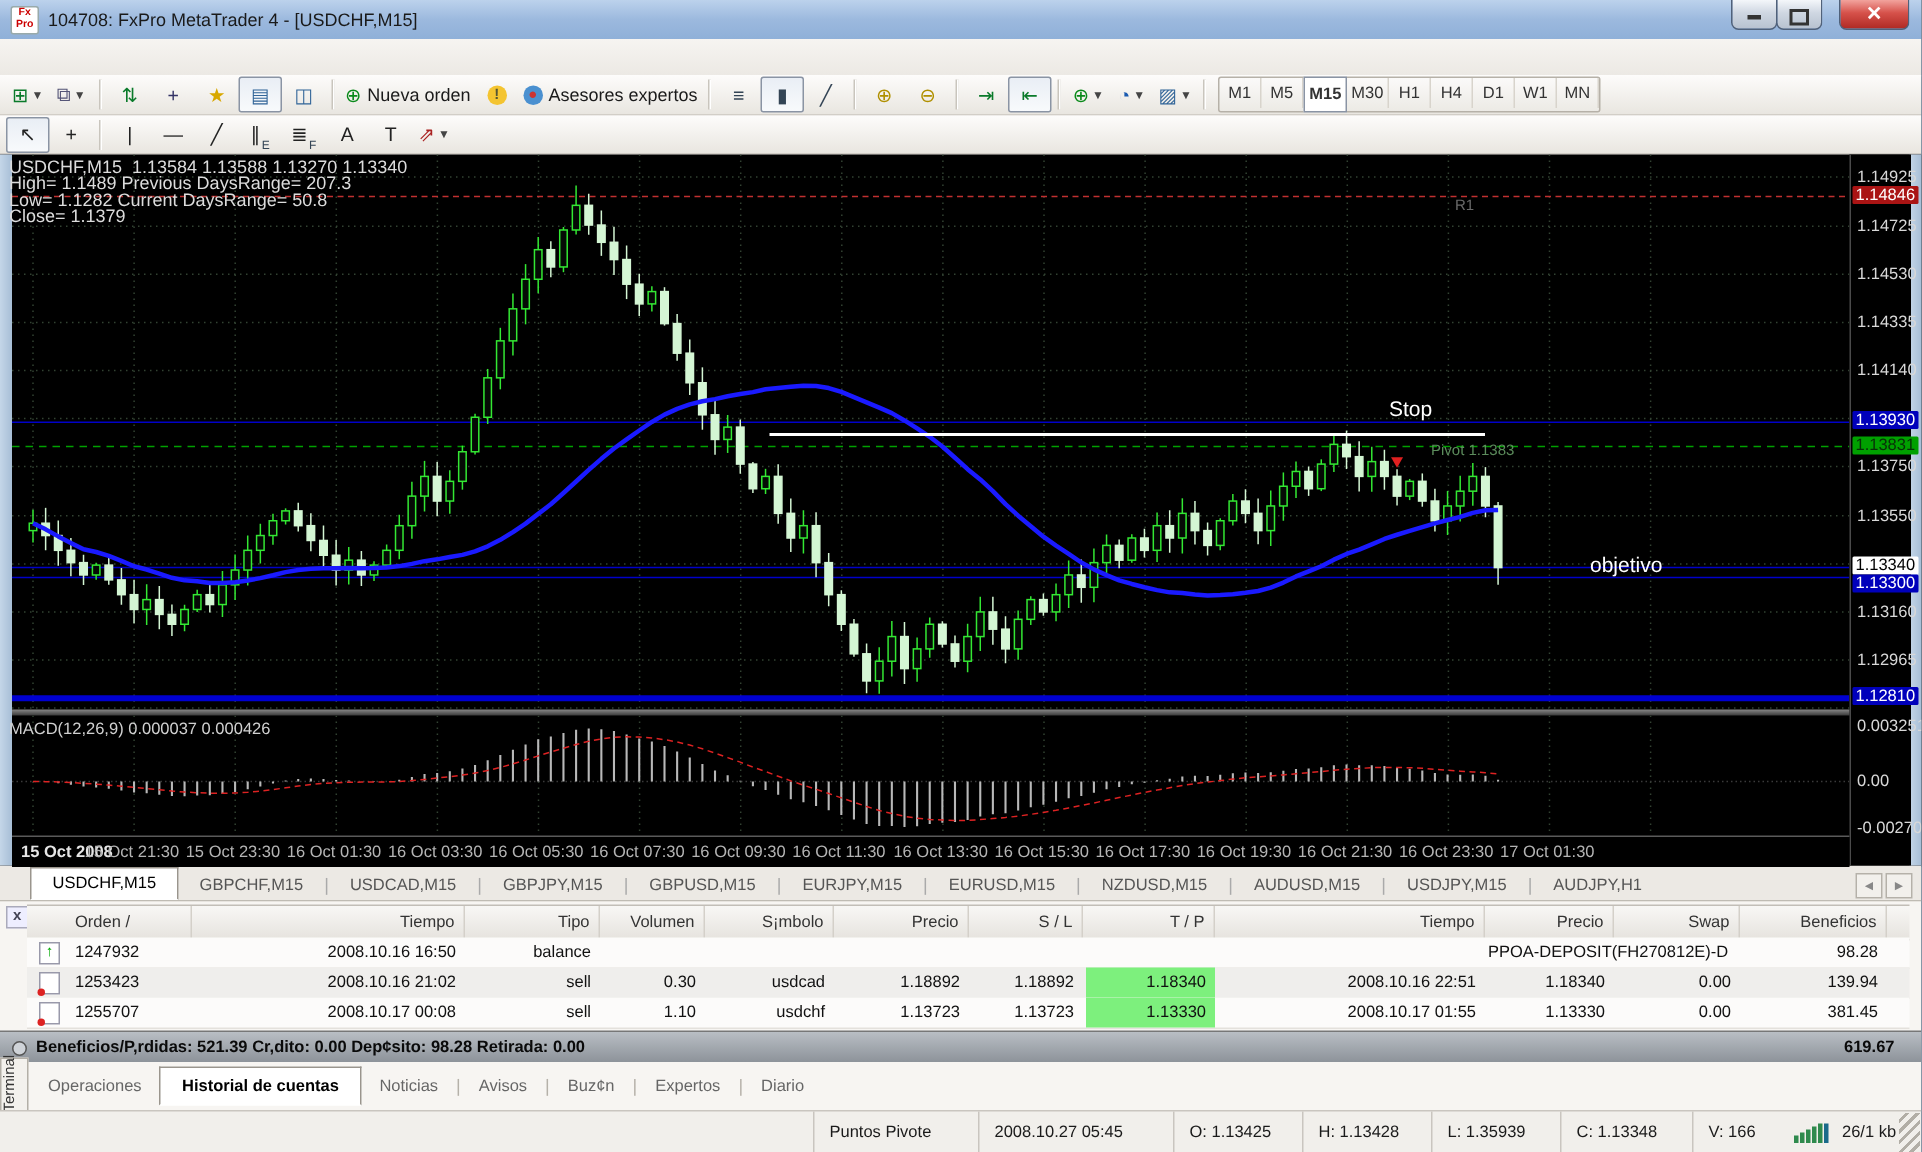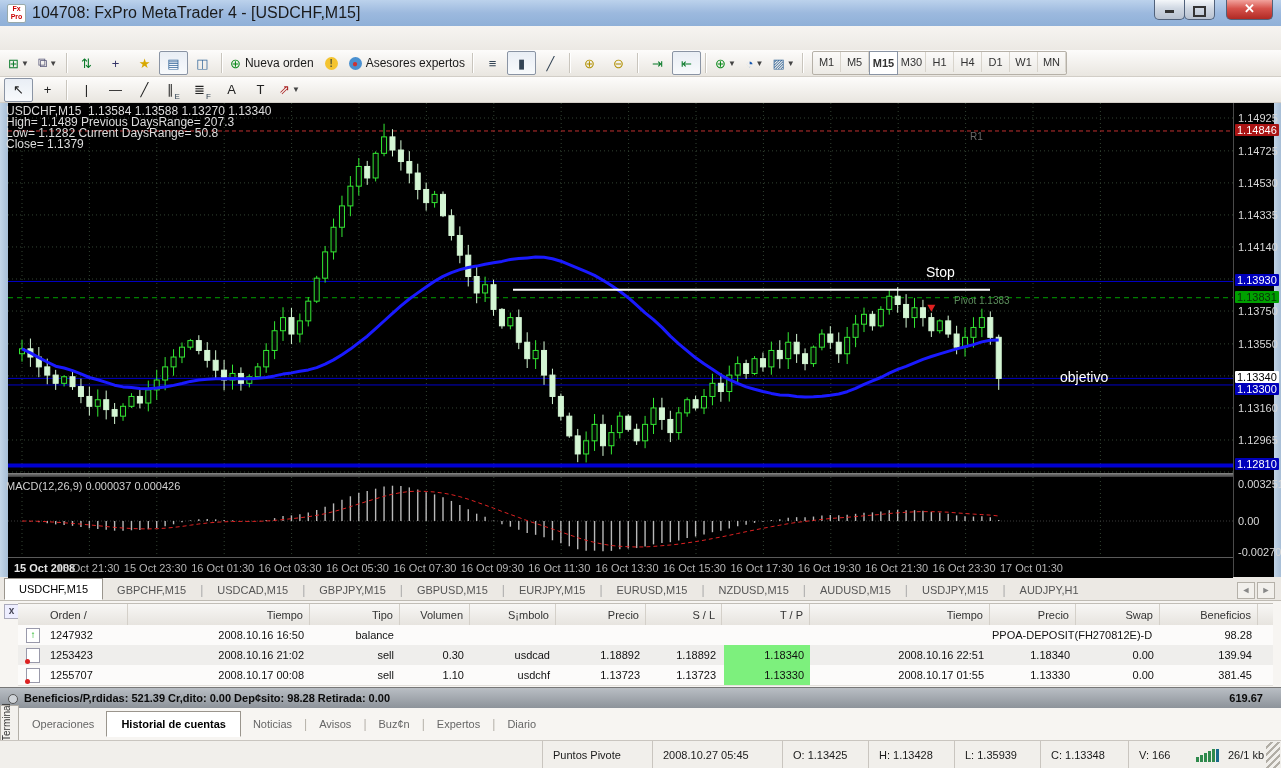--- a/index.html
+++ b/index.html
@@ -5,21 +5,21 @@
   html,body{margin:0;padding:0;background:#6b8db0;}
   .app{position:relative;width:1281px;height:768px;font-family:"Liberation Sans",sans-serif;
        font-size:12px;background:#ece9e4;overflow:hidden;user-select:none;}
   .abs{position:absolute;}
 
   
   .titlebar{left:0;top:0;width:1281px;height:26px;
     background:linear-gradient(#bcd2ec,#9cb9de 50%,#8fb0d8);border-bottom:1px solid #6f8cb0;}
   .app-icon{left:7px;top:4px;width:17px;height:17px;background:#fff;border:1px solid #9aa;
     border-radius:2px;color:#c00;font-size:7px;font-weight:bold;line-height:8px;text-align:center;}
-  .title-text{left:32px;top:0;height:26px;line-height:26px;color:#1a1a1a;font-size:16px;}
+  .title-text{left:32px;top:0;height:26px;line-height:26px;color:#1a1a1a;font-size:12px;}
   .winbtn{top:0;height:19px;border:1px solid #50617a;border-top:none;border-radius:0 0 5px 5px;
     background:linear-gradient(#f4f7fa,#cfd7e2 45%,#b8c2d0);text-align:center;}
   .winbtn .bar{display:block;margin:10px auto 0;width:9px;height:3px;background:#333;}
   .winbtn .box{display:block;margin:6px auto 0;width:9px;height:7px;border:2px solid #333;}
   .win-close{background:linear-gradient(#f2a39d,#d6524b 45%,#b02a24);color:#fff;font-weight:bold;
     font-size:13px;line-height:17px;}
 
   
   .menubar{left:0;top:26px;width:1281px;height:24px;background:linear-gradient(#f6f4f1,#ece9e4);
     border-bottom:1px solid #d6d2cb;}
@@ -51,21 +51,21 @@
   .chart-wrap{left:0;top:103px;width:1281px;height:474px;background:#000;}
   .edge{background:linear-gradient(90deg,#c4d6e8,#a7bed6);}
   .pa-label{position:absolute;left:4px;color:#d8d8d8;font-size:11px;}
   .pa-badge{position:absolute;left:1px;padding:0 2px;font-size:11px;border-radius:1px;}
   .chart-info{color:#dcdcdc;font-size:12px;line-height:11px;white-space:pre;}
   .macd-label{color:#d0d0d0;font-size:11px;}
   .t-label{position:absolute;top:4px;color:#b4b4b4;font-size:11px;white-space:nowrap;}
 
   
   .chart-tabs{left:0;top:578px;width:1281px;height:23px;background:#ece9e4;border-bottom:1px solid #bfbbb3;
-    display:flex;align-items:flex-end;padding-left:4px;box-sizing:border-box;}
+    display:flex;align-items:flex-end;padding-left:20px;box-sizing:border-box;}
   .ctab{height:20px;line-height:20px;padding:0 14px;font-size:11px;color:#555;}
   .ctab.active{background:#fff;border:1px solid #9a958d;border-bottom:1px solid #fff;color:#000;}
   .ctab-sep{color:#aaa;line-height:20px;}
   .ctab-nav{position:absolute;right:6px;top:582px;display:flex;gap:2px;}
   .ctab-nav span{width:16px;height:15px;border:1px solid #b5b1a9;background:#f2f0ec;color:#888;
     font-size:9px;text-align:center;line-height:14px;}
 
   
   .terminal{left:0;top:601px;width:1281px;height:139px;background:#f7f5f2;}
   .term-close{left:4px;top:3px;width:13px;height:13px;font-size:10px;font-weight:bold;color:#445;

